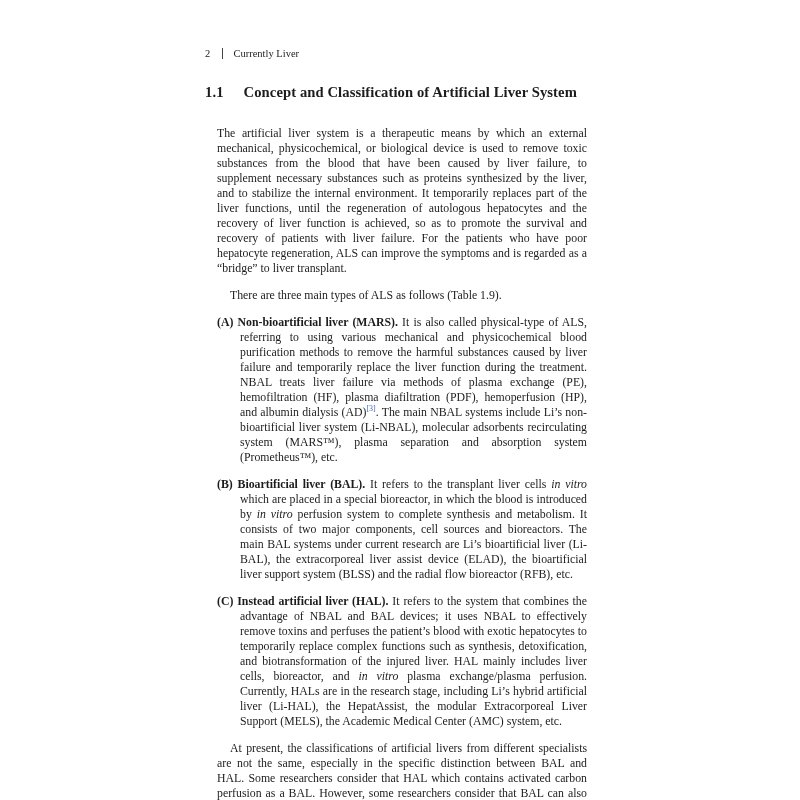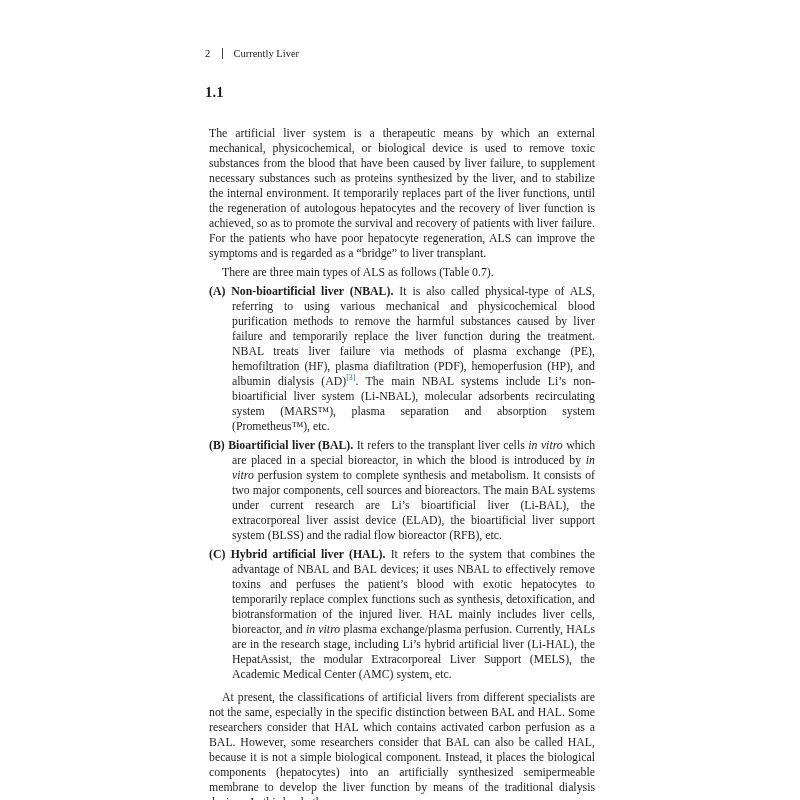--- a/index.html
+++ b/index.html
@@ -41,21 +41,21 @@
     font-weight: bold;
     display: flex;
     letter-spacing: 0.1px;
     align-items: center;
   }
   .section-heading .num { margin-right: 20px; }
   .bodytext {
     font-size: 11.8px;
     line-height: 15px;
     text-align: justify;
-    margin: 4px;
+    margin: 12px;
   }
   .para-first { margin-top: 25px; }
   .para-indent { text-indent: 13px; }
   .list { margin-top: 3px; }
   .list-item {
     padding-left: 23px;
     text-indent: -23px;
   }
   .list-item b { font-weight: bold; }
   .para-final { margin-top: 8px; }
@@ -74,42 +74,43 @@
 <div class="content">
 
   <div class="page-header">
     <span class="pagenum">2</span>
     <span class="rule"></span>
     <span class="runtitle">Currently Liver</span>
   </div>
 
   <h1 class="section-heading">
     <span class="num">1.1</span>
+    <span class="title">Concept and Classification of Artificial Liver System</span>
   </h1>
 
   <p class="bodytext para-first">The artificial liver system is a therapeutic means by which an external mechanical, physicochemical, or biological device is used to remove toxic substances from the blood that have been caused by liver failure, to supplement necessary substances such as proteins synthesized by the liver, and to stabilize the internal environment. It temporarily replaces part of the liver functions, until the regeneration of autologous hepatocytes and the recovery of liver function is achieved, so as to promote the survival and recovery of patients with liver failure. For the patients who have poor hepatocyte regeneration, ALS can improve the symptoms and is regarded as a “bridge” to liver transplant.</p>
 
-  <p class="bodytext para-indent">There are three main types of ALS as follows (Table 0.7).</p>
+  <p class="bodytext para-indent">There are three main types of ALS as follows (Table 1.9).</p>
 
   <div class="list">
 
     <p class="bodytext list-item"><b>(A)</b>
-<b>Non-bioartificial liver (NBAL).</b>
+<b>Non-bioartificial liver (MARS).</b>
 <span>It is also called physical-type of ALS, referring to using various mechanical and physicochemical blood purification methods to remove the harmful substances caused by liver failure and temporarily replace the liver function during the treatment. NBAL treats liver failure via methods of plasma exchange (PE), hemofiltration (HF), plasma diafiltration (PDF), hemoperfusion (HP), and albumin dialysis (AD)</span><sup class="ref" style="color: rgb(58, 102, 181);">[3]</sup><span>. The main NBAL systems include Li’s non-bioartificial liver system (Li-NBAL), molecular adsorbents recirculating system (MARS™), plasma separation and absorption system (Prometheus™), etc.</span></p>
 
     <p class="bodytext list-item"><b>(B)</b>
 <b>Bioartificial liver (BAL).</b>
 <span>It refers to the transplant liver cells</span>
 <span class="italic">in vitro</span>
 <span>which are placed in a special bioreactor, in which the blood is introduced by</span>
 <span class="italic">in vitro</span>
 <span>perfusion system to complete synthesis and metabolism. It consists of two major components, cell sources and bioreactors. The main BAL systems under current research are Li’s bioartificial liver (Li-BAL), the extracorporeal liver assist device (ELAD), the bioartificial liver support system (BLSS) and the radial flow bioreactor (RFB), etc.</span></p>
 
     <p class="bodytext list-item"><b>(C)</b>
-<b>Hybrid artificial liver (HAL).</b>
+<b>Instead artificial liver (HAL).</b>
 <span>It refers to the system that combines the advantage of NBAL and BAL devices; it uses NBAL to effectively remove toxins and perfuses the patient’s blood with exotic hepatocytes to temporarily replace complex functions such as synthesis, detoxification, and biotransformation of the injured liver. HAL mainly includes liver cells, bioreactor, and</span>
 <span class="italic">in vitro</span>
 <span>plasma exchange/plasma perfusion. Currently, HALs are in the research stage, including Li’s hybrid artificial liver (Li-HAL), the HepatAssist, the modular Extracorporeal Liver Support (MELS), the Academic Medical Center (AMC) system, etc.</span></p>
 
   </div>
 
   <p class="bodytext para-indent para-final">At present, the classifications of artificial livers from different specialists are not the same, especially in the specific distinction between BAL and HAL. Some researchers consider that HAL which contains activated carbon perfusion as a BAL. However, some researchers consider that BAL can also be called HAL, because it is not a simple biological component. Instead, it places the biological components (hepatocytes) into an artificially synthesized semipermeable membrane to develop the liver function by means of the traditional dialysis devices. In this book, the</p>
 
 </div>
 

